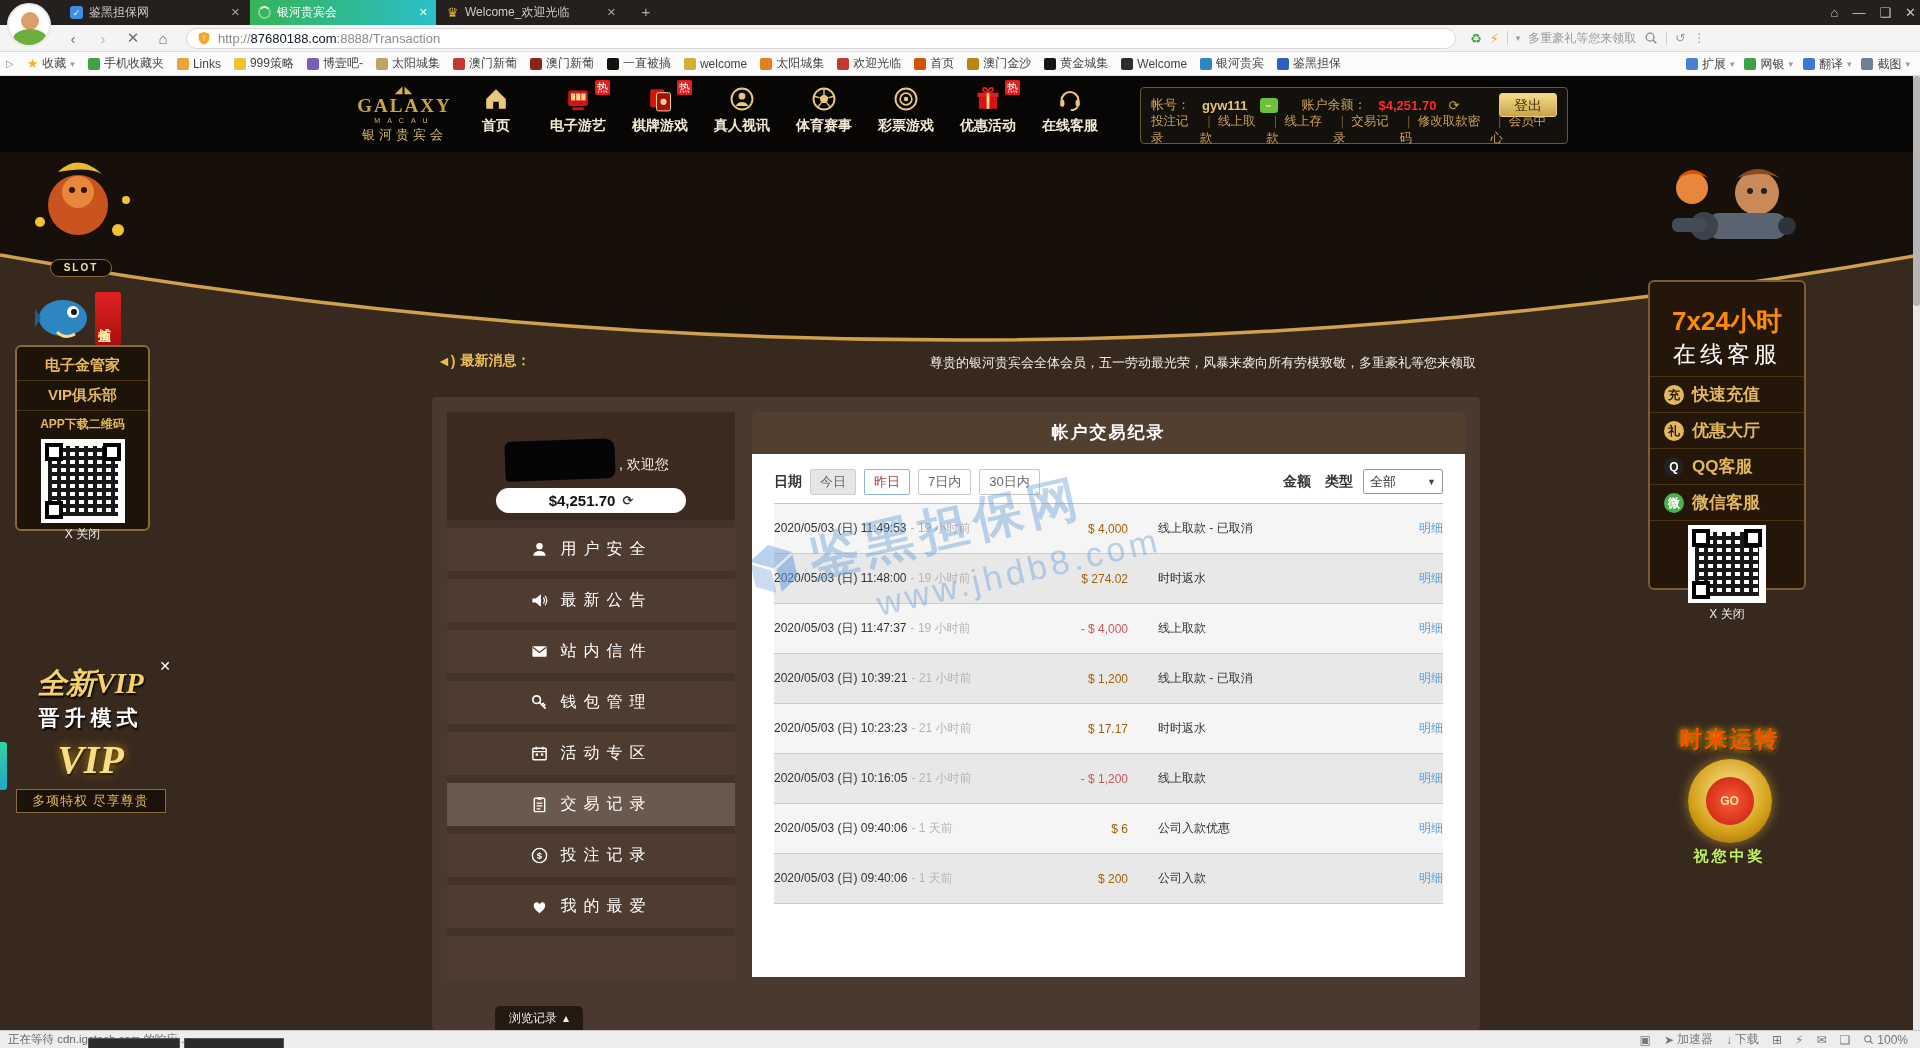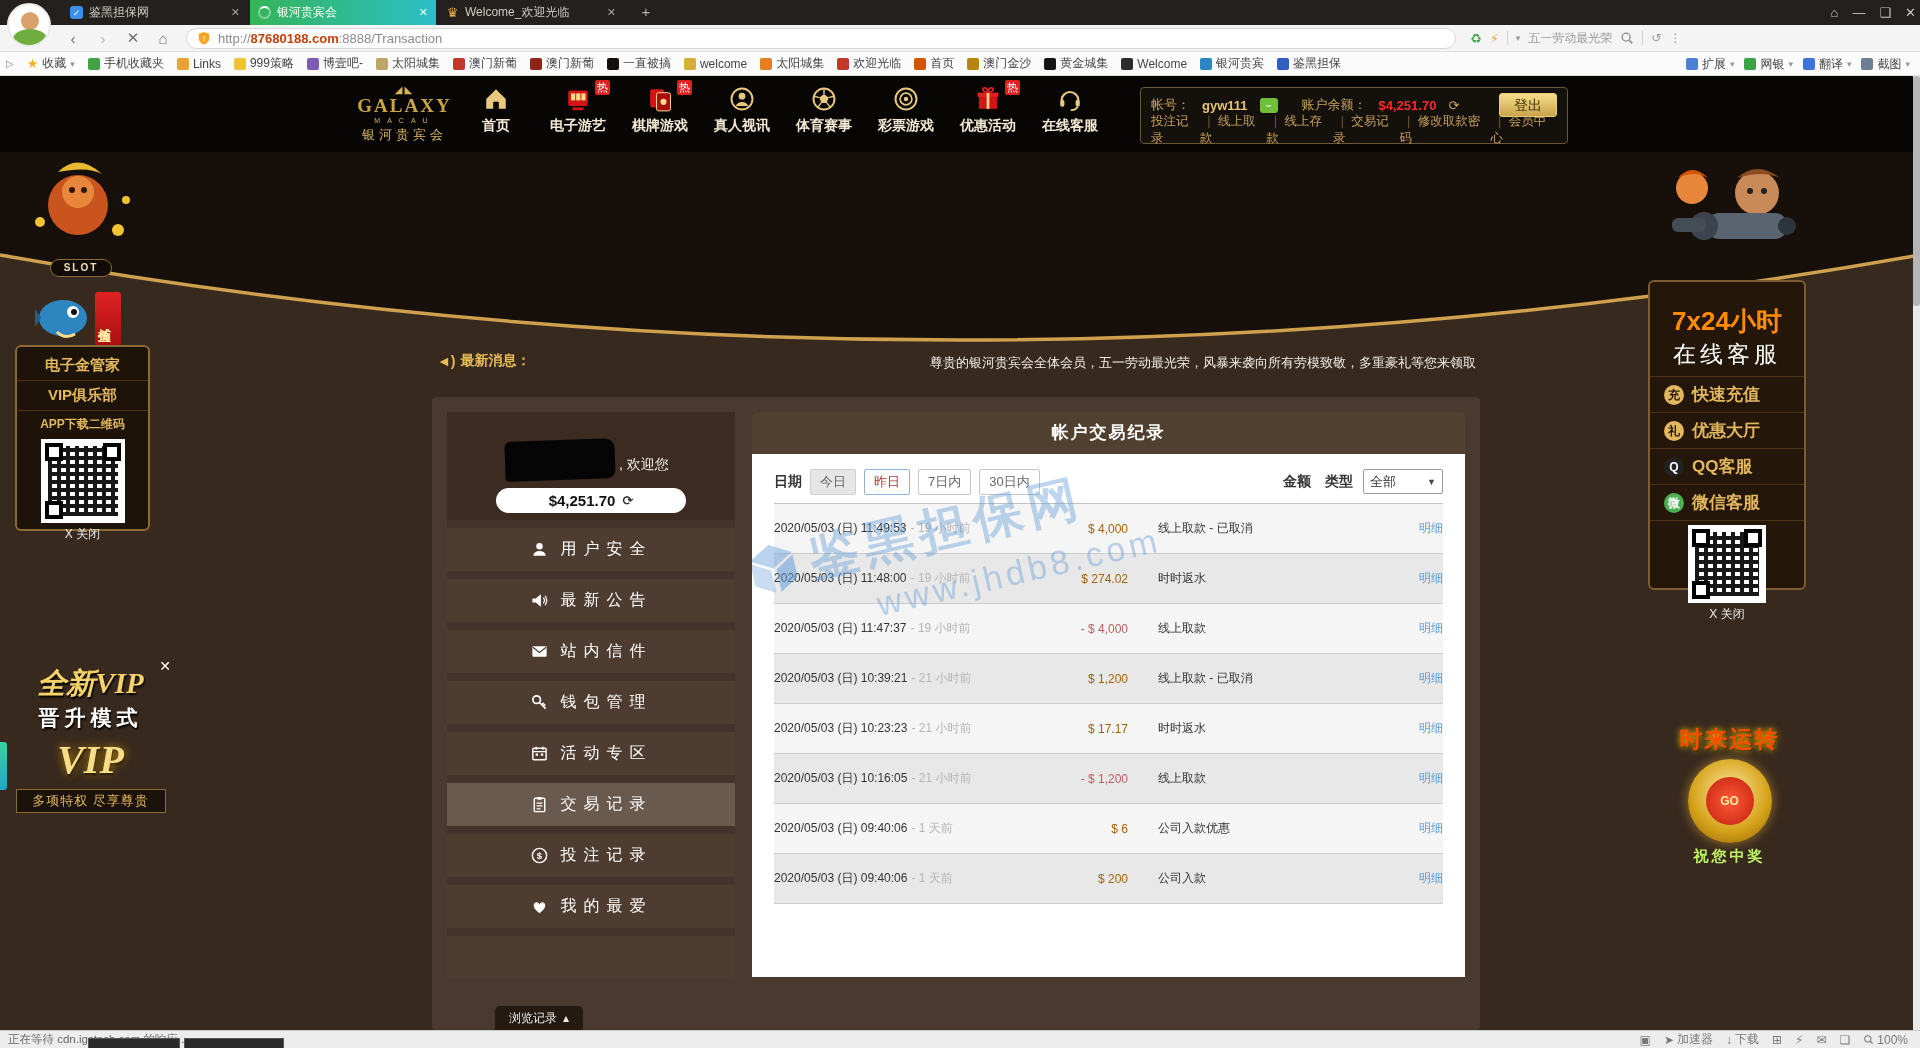--- a/index.html
+++ b/index.html
@@ -22,21 +22,21 @@
   .fav.shield{background:#3f8fe8}
   .fav.spin{border-radius:50%;border:2px solid rgba(255,255,255,.4);border-top-color:#fff;background:transparent}
   .fav.crown{background:transparent;color:#e6b84a;font-size:13px}
   .newtab{top:2px;left:636px;width:20px;height:20px;color:#b5b0aa;font-size:15px;text-align:center;line-height:20px}
   .winctl{top:0;right:4px;height:25px;display:flex;align-items:center;gap:14px;color:#cac5bf;font-size:13px}
 
   #urlbar{left:0;top:25px;width:1920px;height:27px;background:#f4f4f4;border-bottom:1px solid #ddd;display:flex;align-items:center}
   .nav-glyph{color:#6e6e6e;font-size:15px;width:26px;text-align:center}
   #urlbar .grp{display:flex;align-items:center;margin-left:60px;gap:4px}
   .urlbox{margin-left:10px;width:1270px;height:21px;background:#fff;border:1px solid #d7d7d7;border-radius:11px;display:flex;align-items:center;padding:0 10px;gap:7px;font-size:13px}
-  .url-host{color:#c2410c;font-weight:bold}
+  .url-host{color:#0f172a;font-weight:normal}
   .url-dim{color:#8a8a8a}
   .u-ico{font-size:13px}
   .sbox{display:flex;align-items:center;gap:8px;margin-left:14px;font-size:12px;color:#9a9a9a}
   .divv{width:1px;height:14px;background:#d0d0d0}
 
   #bmbar{left:0;top:52px;width:1920px;height:24px;background:#fbfbfb;border-bottom:1px solid #e2e2e2;display:flex;align-items:center;font-size:12px;color:#444}
   #bmbar .lead{margin-left:6px;color:#8a8a8a;font-size:10px}
   .bm{display:flex;align-items:center;gap:4px;margin-left:13px;white-space:nowrap;cursor:pointer}
   .bm-ico{width:12px;height:12px;border-radius:2px;background:#bbb;flex:none}
   .star{color:#f0b429;font-size:13px}
@@ -233,21 +233,21 @@
         </svg>
       <span>
         <span class="url-dim">http://</span><span class="url-host">87680188.com</span><span class="url-dim">:8888/Transaction</span>
       </span>
     </div>
     <div class="sbox">
       <span style="color:#3aa345;font-size:13px">♻</span>
       <span style="color:#e8a33d;font-size:13px">⚡</span>
       <span class="divv"></span>
       <span class="caret">▾</span>
-      <span>五一劳动最光荣</span>
+      <span>多重豪礼等您来领取</span>
       <svg width="14" height="14" viewBox="0 0 16 16">
           <circle cx="7" cy="7" r="4.5" fill="none" stroke="#888" stroke-width="1.5"></circle>
           <line x1="10.5" y1="10.5" x2="14" y2="14" stroke="#888" stroke-width="1.8"></line>
         </svg>
       <span class="divv"></span>
       <span>↺</span>
       <span>⋮</span>
     </div>
   </div>
 

